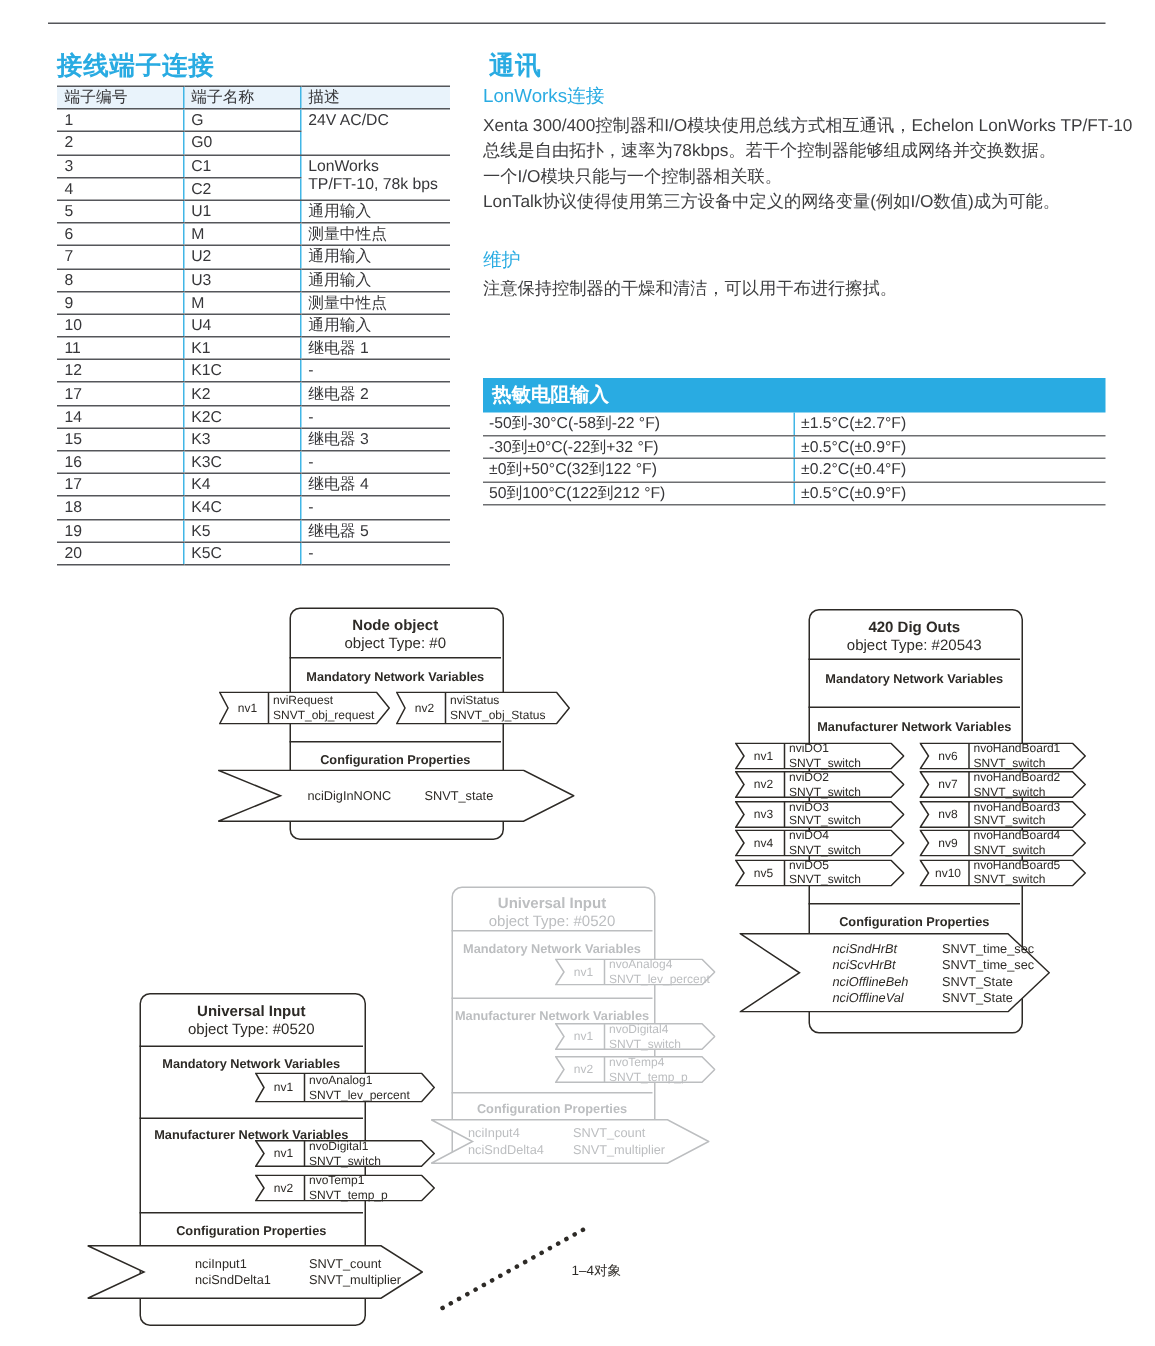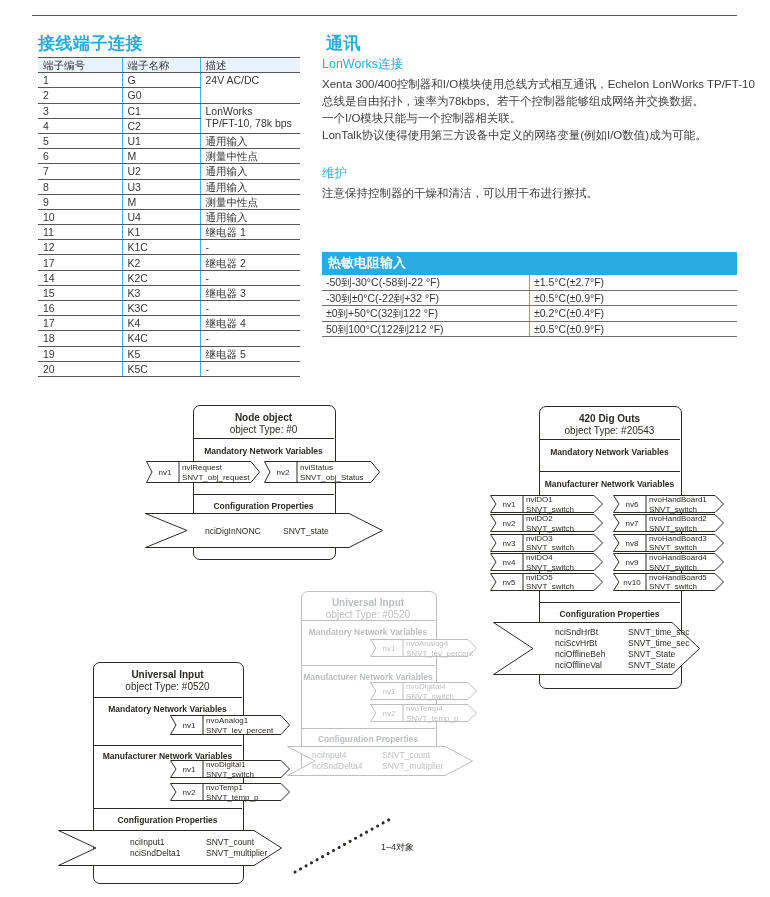--- a/index.html
+++ b/index.html
@@ -259,21 +259,21 @@
     <div class="hline" style="left:51px;top:68px;width:141px;"></div>
     <div class="dsec" style="left:51px;top:76px;width:141px;">Manufacturer Network Variables</div>
     <div class="nvlist"></div>
     <div class="nvlist"></div>
     <div class="hline" style="left:51px;top:199px;width:141px;"></div>
     <div class="dsec" style="left:51px;top:206px;width:141px;">Configuration Properties</div>
     <div class="cfg" style="left:5px;top:219px;width:207px;height:53px;">
         <svg width="207" height="53" viewBox="0 0 207 53" class="shape">
           <polygon points="0.5,0.5 179,0.5 206.5,26.5 179,52.5 0.5,52.5 40,26.5"></polygon>
         </svg>
-      <span class="cfg-names" style="left:62px;">nciSndHrBt
+      <span class="cfg-names" style="left:62px;font-style:italic;">nciSndHrBt
 nciScvHrBt
 nciOfflineBeh
 nciOfflineVal</span>
       <span class="cfg-types" style="left:135px;">SNVT_time_sec
 SNVT_time_sec
 SNVT_State
 SNVT_State</span>
     </div>
   <div class="nv" style="left: 2px; top: 92px; width: 113px; height: 18px;">
         <svg width="113" height="18" viewBox="0 0 113 18" class="shape">

